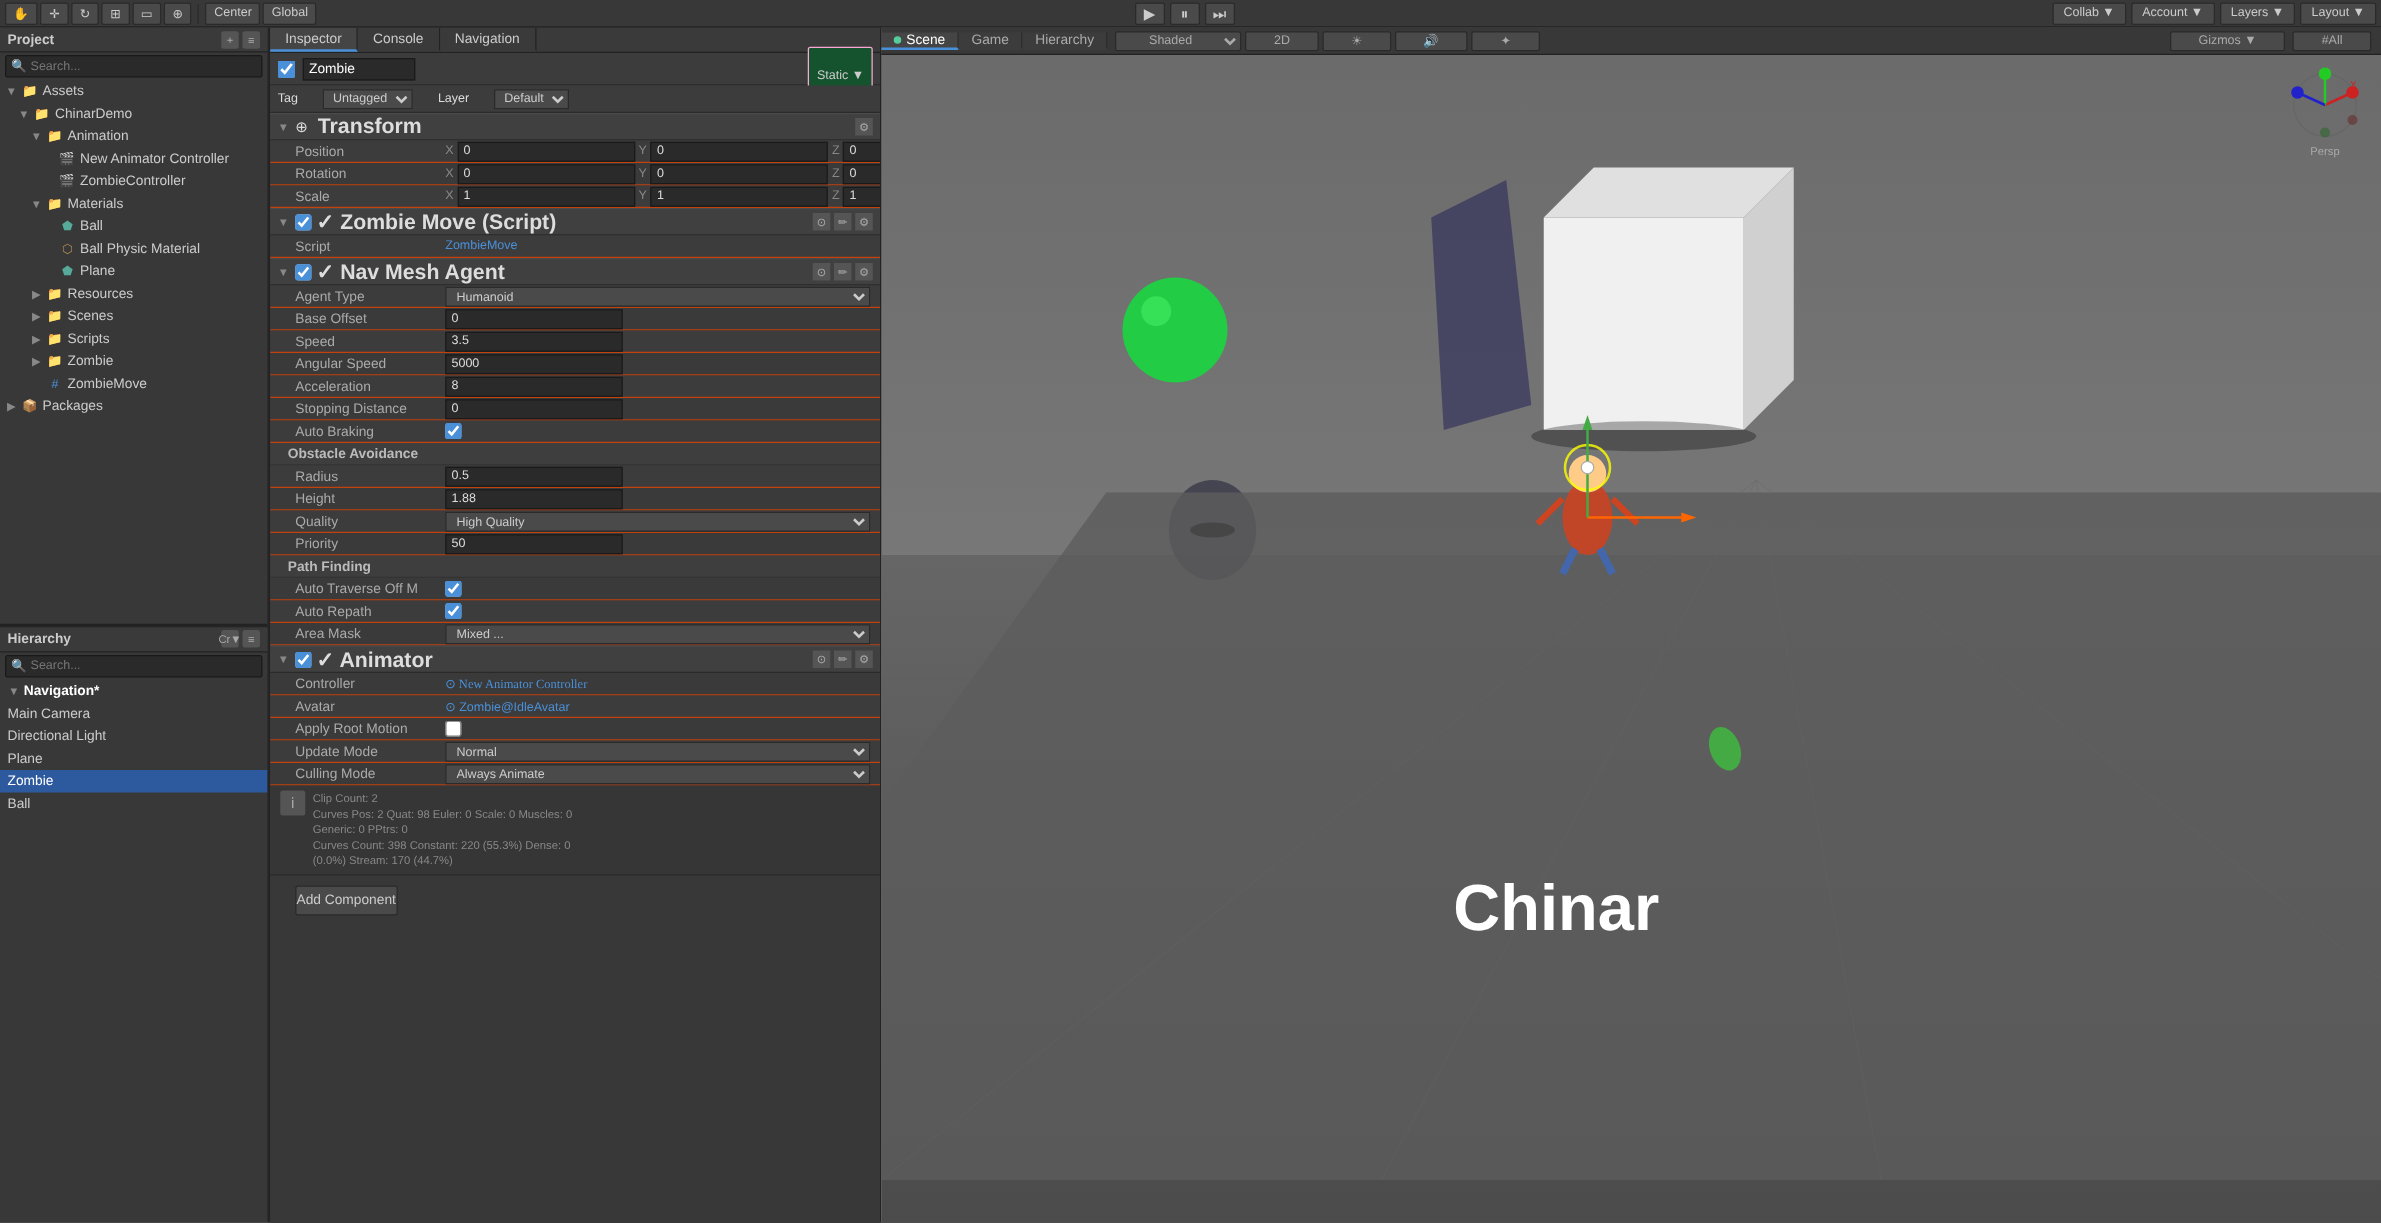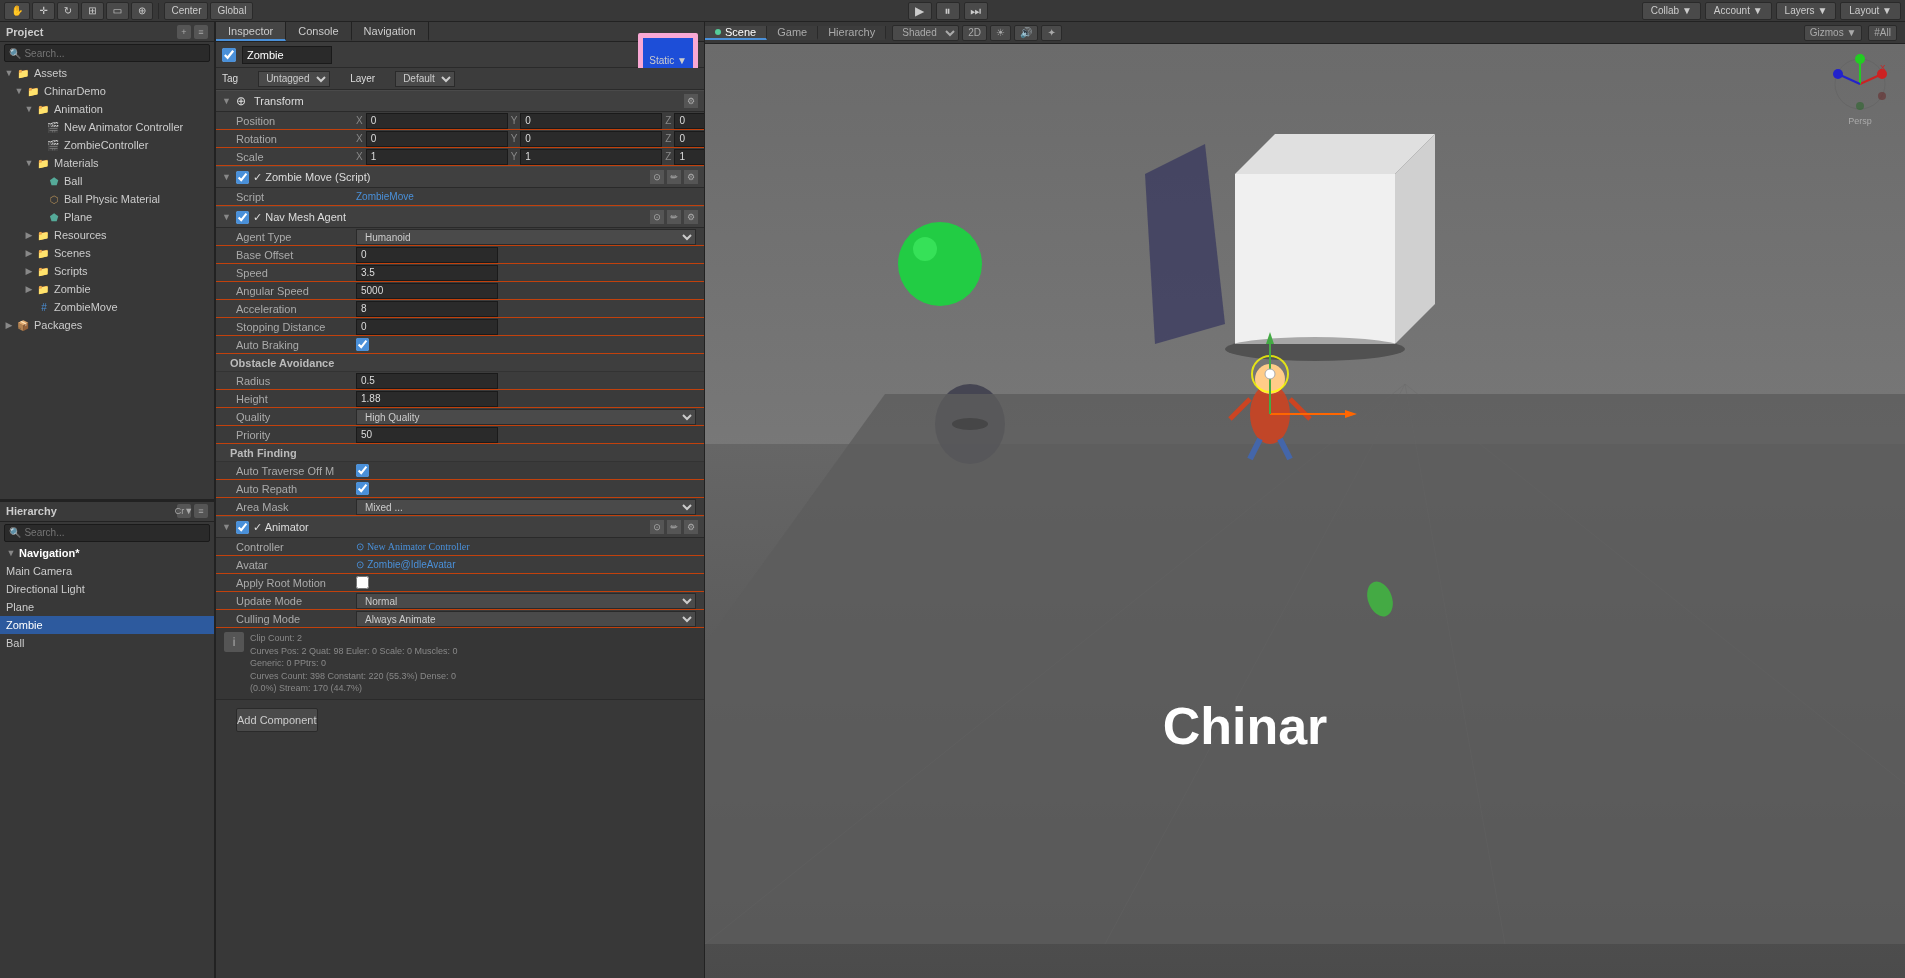--- a/index.html
+++ b/index.html
@@ -115,21 +115,21 @@
       font-size: 10px;
     }
     .scene-controls {
       display: flex;
       align-items: center;
       gap: 3px;
       padding: 0 6px;
     }
     .scene-btn {
       height: 16px;
-      padding: 0 5px;
+      padding: 0 22px;
       background: #4a4a4a;
       border: 1px solid #2a2a2a;
       color: #aaa;
       font-size: 10px;
       cursor: pointer;
       border-radius: 2px;
     }
 
     
     .main-content {
@@ -301,22 +301,22 @@
       color: #fff;
       font-size: 11px;
       padding: 1px 4px;
       height: 18px;
       width: 90px;
     }
     .go-static-btn {
       margin-left: auto;
       height: 18px;
       padding: 17px 6px;
-      background: #1d4ed8;
-      border: 5px solid #f9a8d4;
+      background: #14532d;
+      border: 1px solid #f9a8d4;
       color: #ccc;
       font-size: 10px;
       cursor: pointer;
       border-radius: 2px;
     }
     .tag-layer-row {
       height: 22px;
       background: #3c3c3c;
       border-bottom: 1px solid #2a2a2a;
       display: flex;
@@ -343,21 +343,21 @@
       border-top: 1px solid #4a4a4a;
       display: flex;
       align-items: center;
       padding: 0 6px;
       gap: 4px;
       cursor: pointer;
       flex-shrink: 0;
     }
     .component-arrow { color: #888; font-size: 9px; width: 10px; }
     .component-icon { width: 14px; height: 14px; font-size: 12px; }
-    .component-title { font-size: 11px; font-weight: normal; color: #ddd; }
+    .component-title { font-size: 17px; font-weight: bold; color: #ddd; }
     .component-btns { margin-left: auto; display: flex; gap: 3px; }
     .comp-mini-btn {
       width: 14px; height: 14px;
       background: #555;
       border: none;
       color: #aaa;
       font-size: 9px;
       cursor: pointer;
       display: flex;
       align-items: center;

